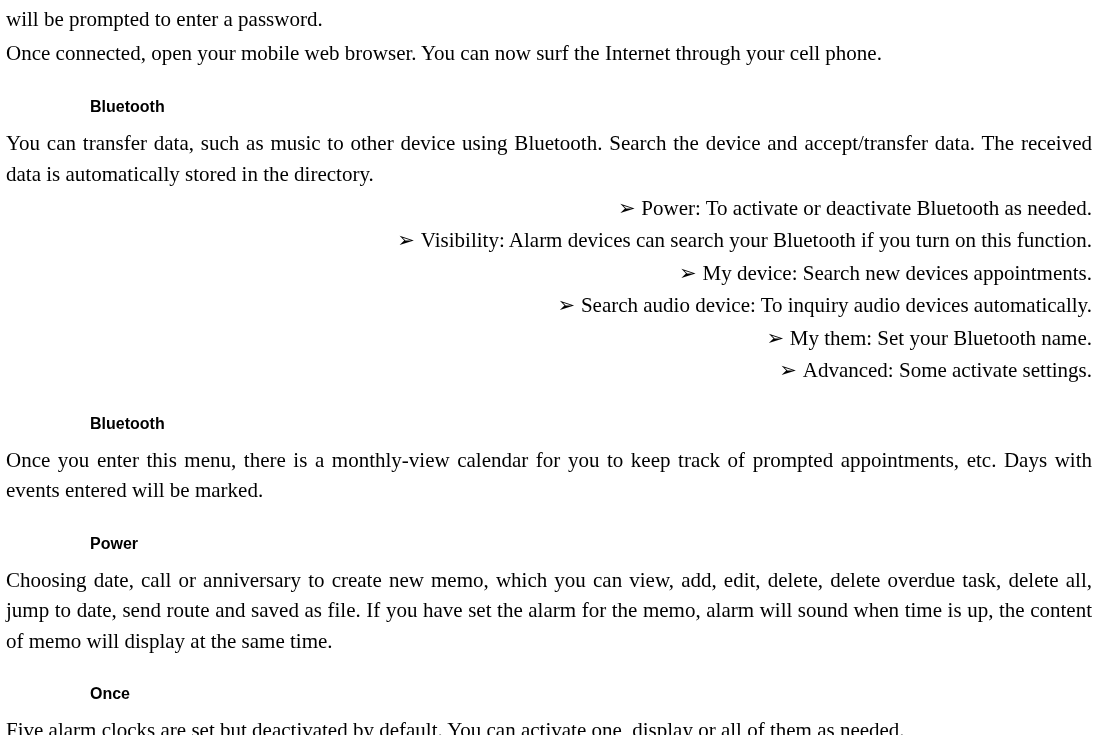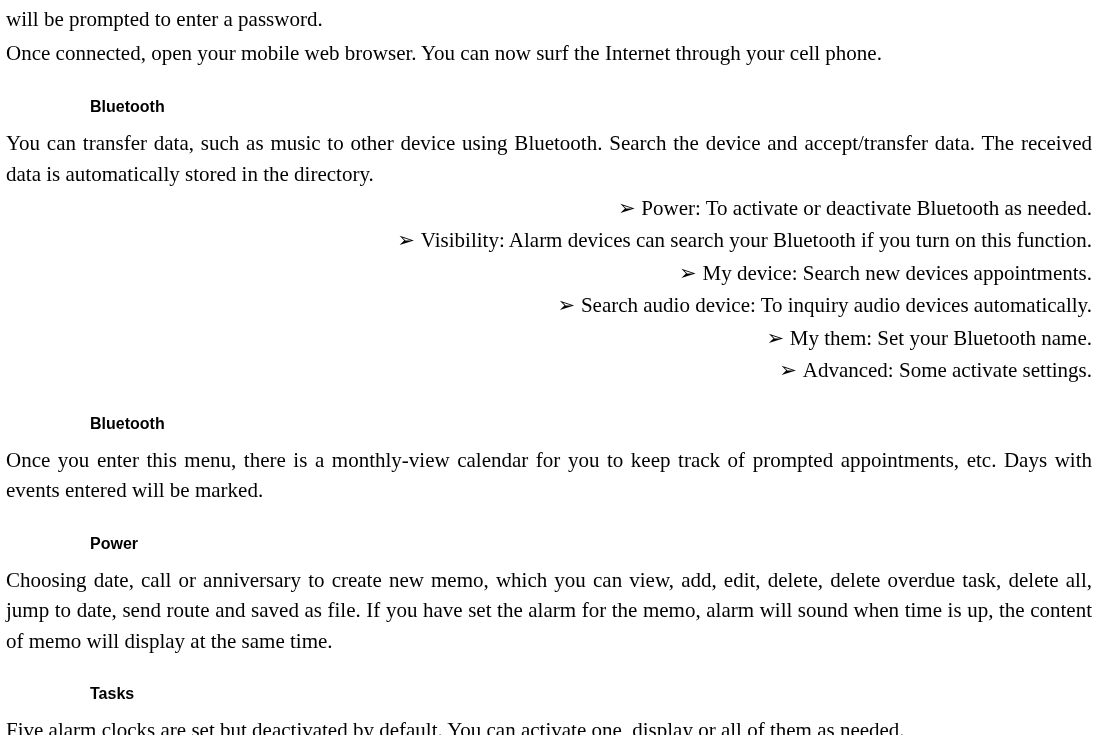--- a/index.html
+++ b/index.html
@@ -50,16 +50,16 @@
 <p class="bullet">Search audio device: To inquiry audio devices automatically.</p>
 <p class="bullet">My them: Set your Bluetooth name.</p>
 <p class="bullet">Advanced: Some activate settings.</p>
 
 <div class="heading">Bluetooth</div>
 <p class="para">Once you enter this menu, there is a monthly-view calendar for you to keep track of prompted appointments, etc. Days with events entered will be marked.</p>
 
 <div class="heading">Power</div>
 <p class="para">Choosing date, call or anniversary to create new memo, which you can view, add, edit, delete, delete overdue task, delete all, jump to date, send route and saved as file. If you have set the alarm for the memo, alarm will sound when time is up, the content of memo will display at the same time.</p>
 
-<div class="heading">Tasks</div>
+<div class="heading">Once</div>
 <p class="para">Five alarm clocks are set but deactivated by default. You can activate one, display or all of them as needed.</p>
 
 <div class="footer">-27-</div>
 
 </body></html>

